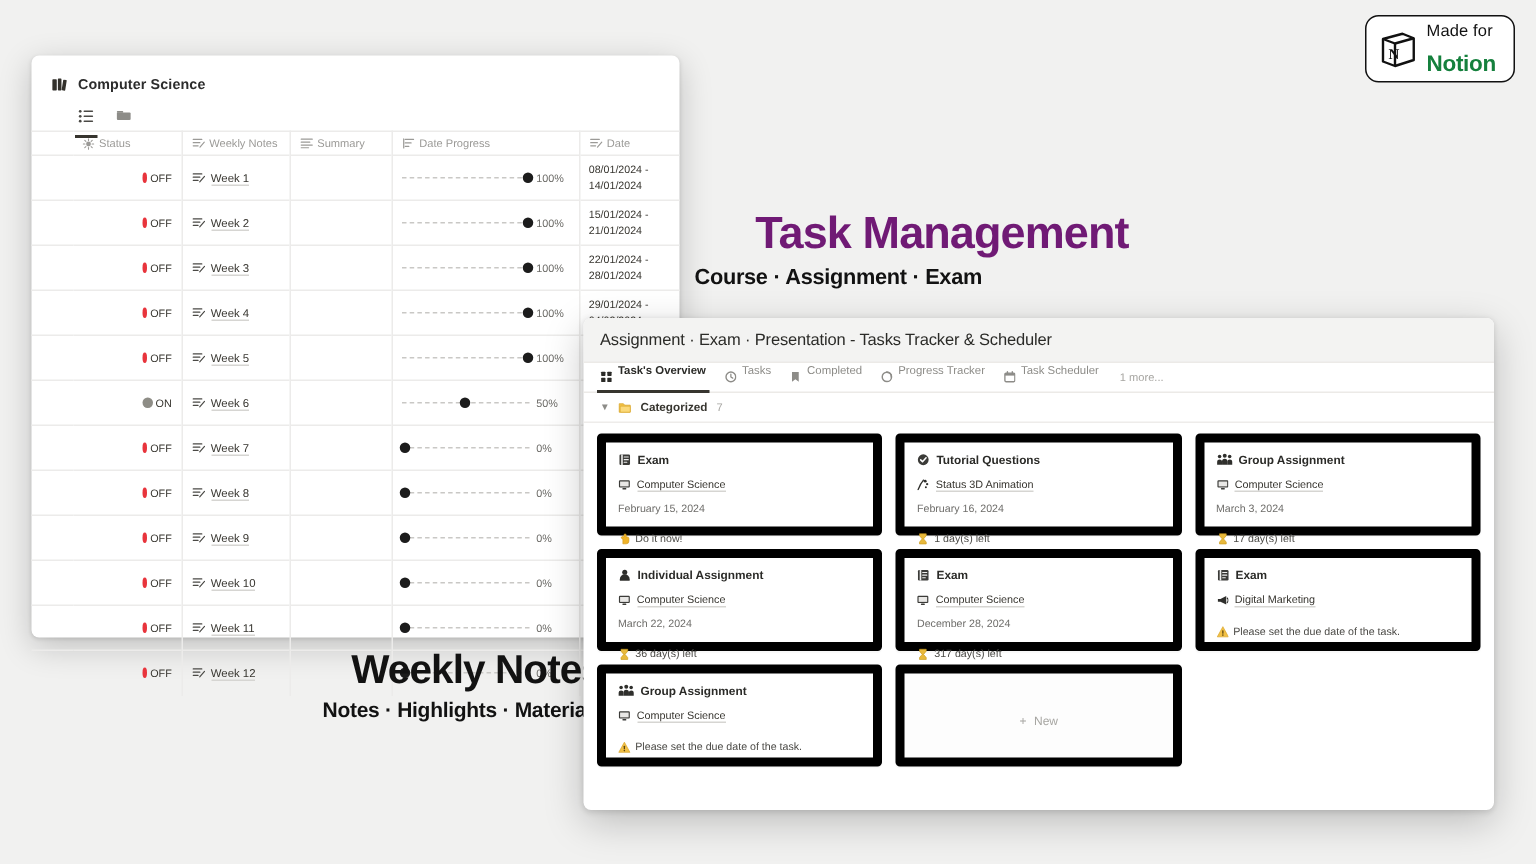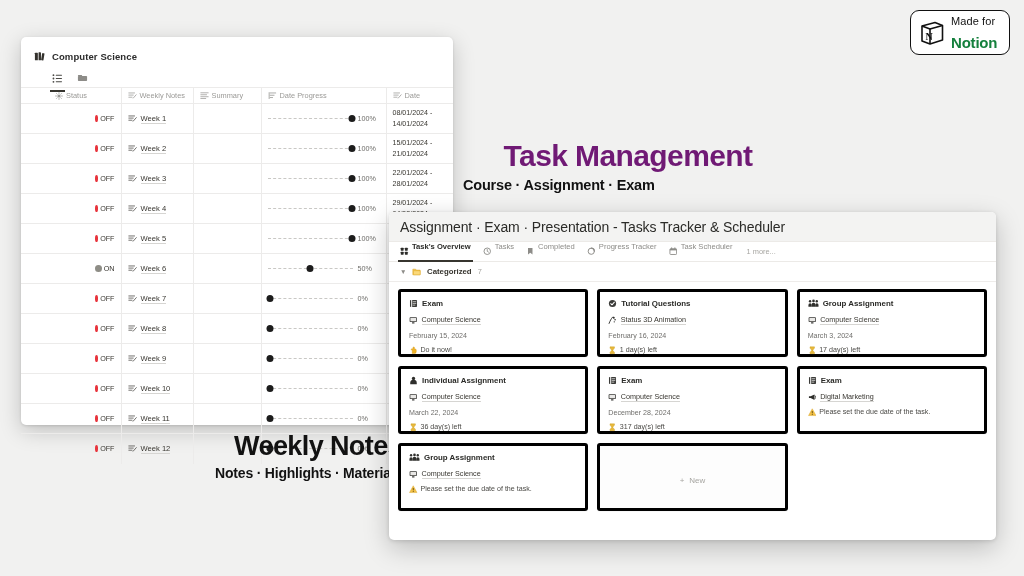--- a/index.html
+++ b/index.html
@@ -102,21 +102,21 @@
     background: #ffffff;
     border-radius: 5px;
     box-shadow: 0 8px 26px rgba(0,0,0,.22), 0 1px 4px rgba(0,0,0,.13);
     overflow: hidden;
   }
   #tt-header {
     height: 30px; background: #f3f3f2;
     display:flex; align-items:center; padding-left: 11px;
     border-bottom: 1px solid #eceae7;
   }
-  #tt-header .ttl { font-size: 14px; color: #2b2b28; font-weight: 400; letter-spacing:-.1px;}
+  #tt-header .ttl { font-size: 11px; color: #2b2b28; font-weight: 400; letter-spacing:-.1px;}
   #tt-tabs {
     height: 20px; display:flex; align-items:center; gap: 12px;
     padding: 0 0 0 11px; border-bottom: 1px solid #eceae7;
     position: relative;
   }
   .tt-tab { display:flex; gap:3.5px; font-size: 7.6px; color:#8d8c88; height:20px; cursor:pointer; position:relative;}
   .tt-tab.active { color:#2b2b28; font-weight:600; }
   .tt-tab.active::after { content:""; position:absolute; left:-2px; right:-2px; bottom:0; height:1.6px; background:#37352f;}
   .tt-more { font-size: 7.4px; color:#a6a5a1; margin-left: 2px;}
 
@@ -129,29 +129,29 @@
   .group-row .gname { font-size: 7.8px; color:#37352f; font-weight:600;}
   .group-row .gcount { font-size: 7.4px; color:#a6a5a1;}
 
   #cards {
     padding: 7px 9px 0 9px;
     display: grid;
     grid-template-columns: repeat(3, 1fr);
     gap: 9px;
   }
   .card {
-    background:#fff; border:3px solid #000000; border-radius: 3px;
+    background:#fff; border:6px solid #000000; border-radius: 3px;
     height: 68px; padding: 7px 8px 0 8px;
     box-shadow: 0 1px 1px rgba(0,0,0,.03);
   }
   .card .c-title { display:flex; align-items:center; gap:4px; font-size: 7.9px; color:#2b2b28; font-weight:600; }
   .card .c-course { display:flex; align-items:center; gap:4px; margin-top: 7px; }
   .card .c-course .cl { font-size:7.2px; color:#37352f; border-bottom:.8px solid #d6d5d2;}
   .card .c-date { font-size: 7.1px; color:#6f6e6b; margin-top: 7px;}
-  .card .c-meta { display:flex; align-items:center; gap:3px; font-size: 7.1px; color:#4a4945; margin-top: 6px;}
+  .card .c-meta { display:flex; align-items:center; gap:3px; font-size: 7.1px; color:#4a4945; margin-top: 12px;}
   .card.new {
     display:flex; align-items:center; justify-content:center;
     color:#a6a5a1; font-size: 8px; gap: 5px; background:#fdfdfd;
   }
   .ico { display:inline-flex; align-items:center; justify-content:center; }
 </style>
 </head>
 <body>
 
 <div id="stage">

